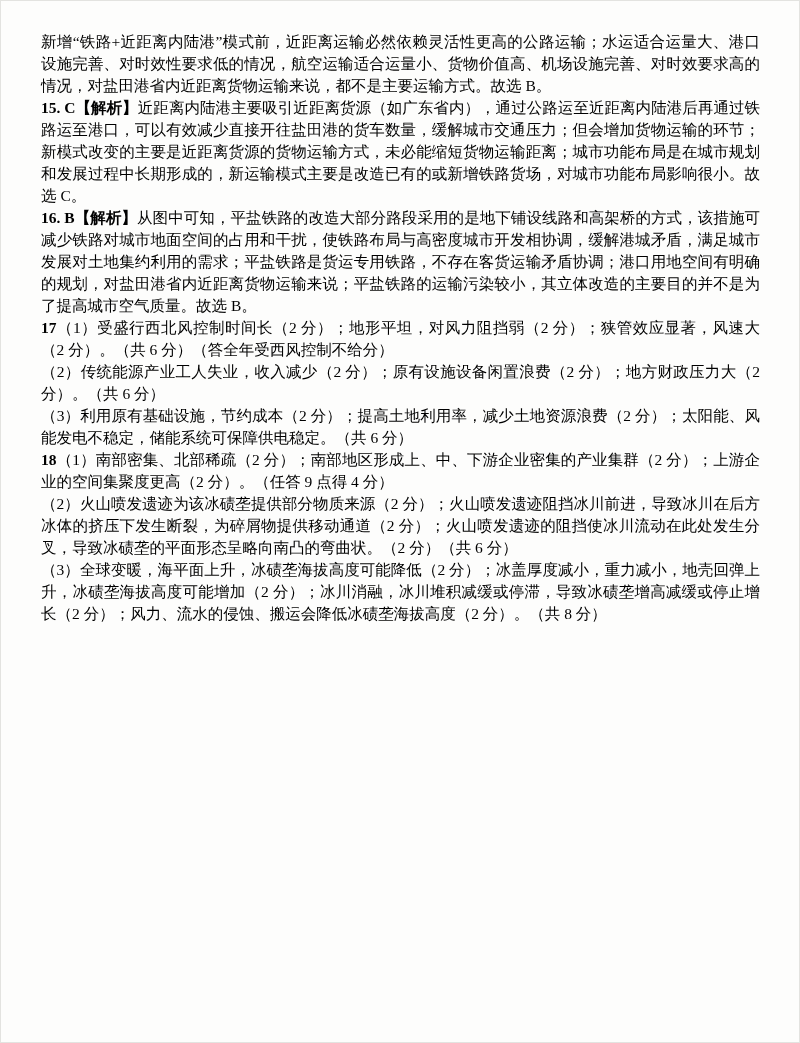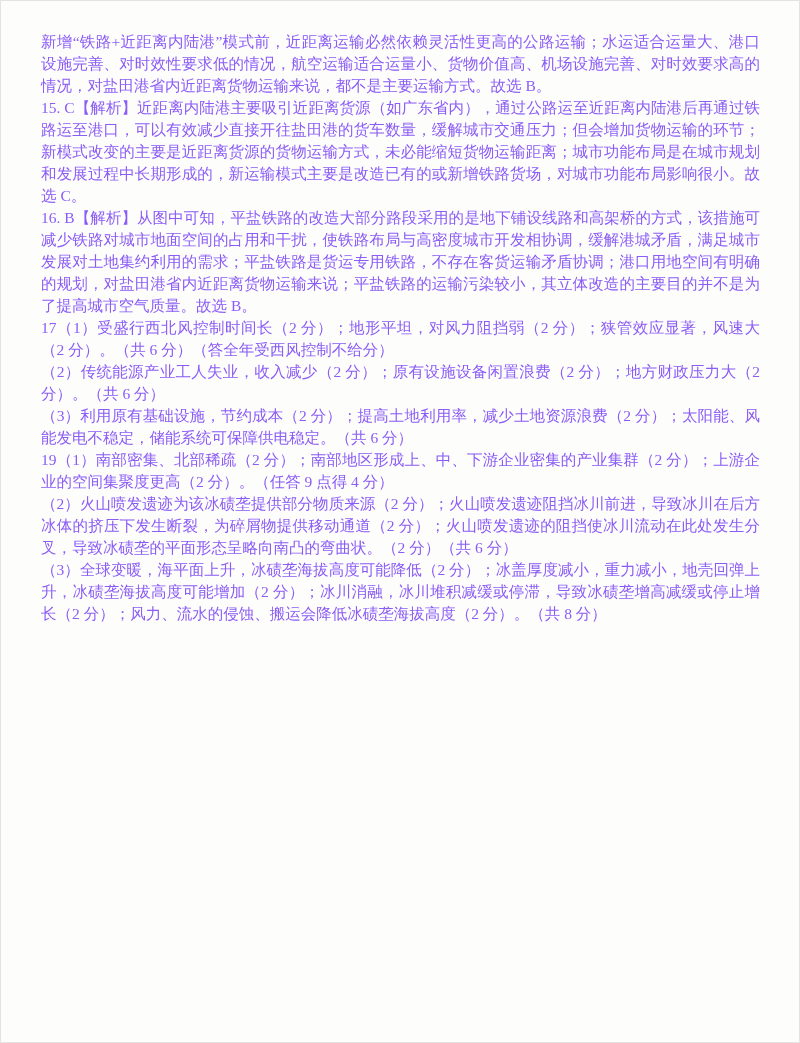--- a/index.html
+++ b/index.html
@@ -15,50 +15,50 @@
     background: #fdfdfc;
     border: 1px solid #e3e3e0;
     box-sizing: border-box;
     overflow: hidden;
   }
   .content {
     padding: 30px 39px 0 40px;
     font-family: "Liberation Serif", "DejaVu Serif", serif;
     font-size: 15.5px;
     line-height: 22px;
-    color: #8b5cf6;
+    color: #000000;
     text-align: justify;
     text-justify: inter-ideograph;
   }
   .para {
     margin: 0;
     padding: 0;
   }
   .lead {
-    font-weight: normal;
+    font-weight: bold;
   }
 </style>
 </head>
 <body>
 
 <div class="page">
   <div class="content" id="paragraphs">
   <p class="para"><span class="body">新增“铁路+近距离内陆港”模式前，近距离运输必然依赖灵活性更高的公路运输；水运适合运量大、港口设施完善、对时效性要求低的情况，航空运输适合运量小、货物价值高、机场设施完善、对时效要求高的情况，对盐田港省内近距离货物运输来说，都不是主要运输方式。故选 B。</span></p>
 
   <p class="para"><strong class="lead">15. C【解析】</strong><span class="body">近距离内陆港主要吸引近距离货源（如广东省内），通过公路运至近距离内陆港后再通过铁路运至港口，可以有效减少直接开往盐田港的货车数量，缓解城市交通压力；但会增加货物运输的环节；新模式改变的主要是近距离货源的货物运输方式，未必能缩短货物运输距离；城市功能布局是在城市规划和发展过程中长期形成的，新运输模式主要是改造已有的或新增铁路货场，对城市功能布局影响很小。故选 C。</span></p>
 
   <p class="para"><strong class="lead">16. B【解析】</strong><span class="body">从图中可知，平盐铁路的改造大部分路段采用的是地下铺设线路和高架桥的方式，该措施可减少铁路对城市地面空间的占用和干扰，使铁路布局与高密度城市开发相协调，缓解港城矛盾，满足城市发展对土地集约利用的需求；平盐铁路是货运专用铁路，不存在客货运输矛盾协调；港口用地空间有明确的规划，对盐田港省内近距离货物运输来说；平盐铁路的运输污染较小，其立体改造的主要目的并不是为了提高城市空气质量。故选 B。</span></p>
 
   <p class="para"><strong class="lead">17</strong><span class="body">（1）受盛行西北风控制时间长（2 分）；地形平坦，对风力阻挡弱（2 分）；狭管效应显著，风速大（2 分）。（共 6 分）（答全年受西风控制不给分）</span></p>
 
   <p class="para"><span class="body">（2）传统能源产业工人失业，收入减少（2 分）；原有设施设备闲置浪费（2 分）；地方财政压力大（2 分）。（共 6 分）</span></p>
 
   <p class="para"><span class="body">（3）利用原有基础设施，节约成本（2 分）；提高土地利用率，减少土地资源浪费（2 分）；太阳能、风能发电不稳定，储能系统可保障供电稳定。（共 6 分）</span></p>
 
-  <p class="para"><strong class="lead">19</strong><span class="body">（1）南部密集、北部稀疏（2 分）；南部地区形成上、中、下游企业密集的产业集群（2 分）；上游企业的空间集聚度更高（2 分）。（任答 9 点得 4 分）</span></p>
+  <p class="para"><strong class="lead">18</strong><span class="body">（1）南部密集、北部稀疏（2 分）；南部地区形成上、中、下游企业密集的产业集群（2 分）；上游企业的空间集聚度更高（2 分）。（任答 9 点得 4 分）</span></p>
 
 
 
 
   <p class="para"><span class="body">（2）火山喷发遗迹为该冰碛垄提供部分物质来源（2 分）；火山喷发遗迹阻挡冰川前进，导致冰川在后方冰体的挤压下发生断裂，为碎屑物提供移动通道（2 分）；火山喷发遗迹的阻挡使冰川流动在此处发生分叉，导致冰碛垄的平面形态呈略向南凸的弯曲状。（2 分）（共 6 分）</span></p>
 
   <p class="para"><span class="body">（3）全球变暖，海平面上升，冰碛垄海拔高度可能降低（2 分）；冰盖厚度减小，重力减小，地壳回弹上升，冰碛垄海拔高度可能增加（2 分）；冰川消融，冰川堆积减缓或停滞，导致冰碛垄增高减缓或停止增长（2 分）；风力、流水的侵蚀、搬运会降低冰碛垄海拔高度（2 分）。（共 8 分）</span></p>
 </div>
 </div>
 

